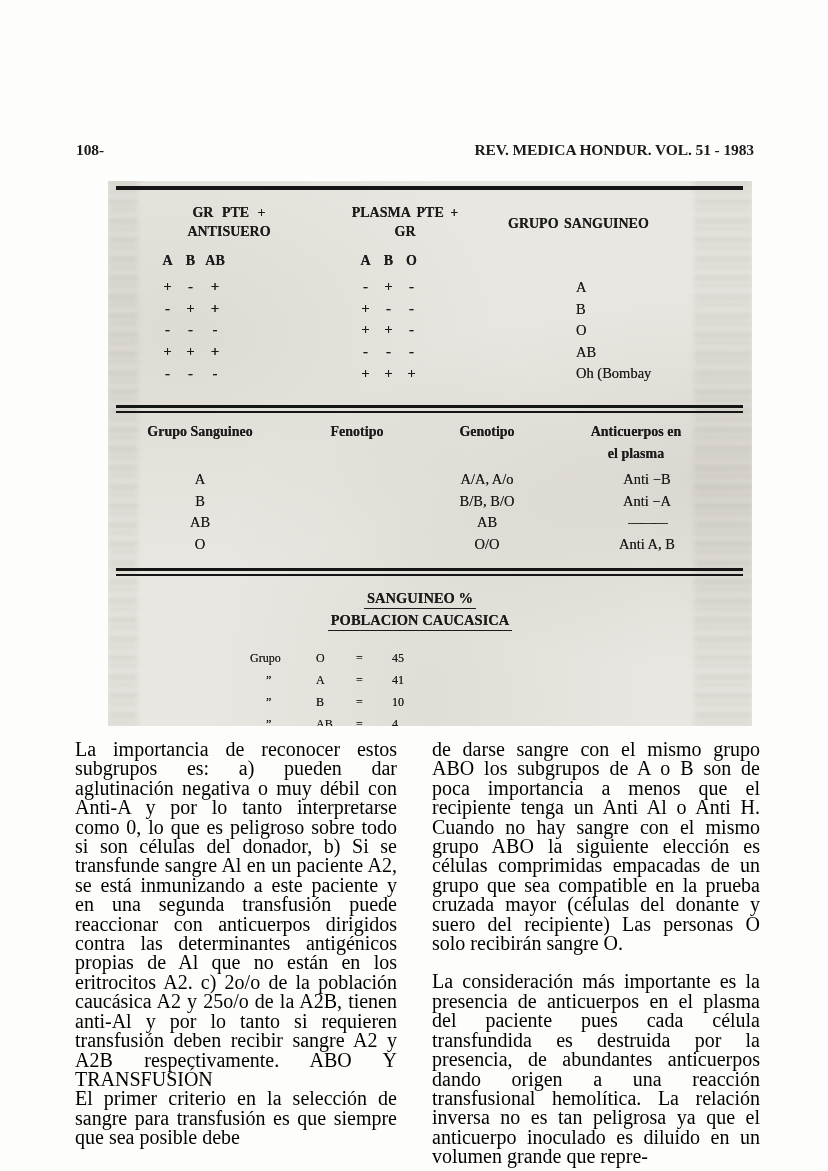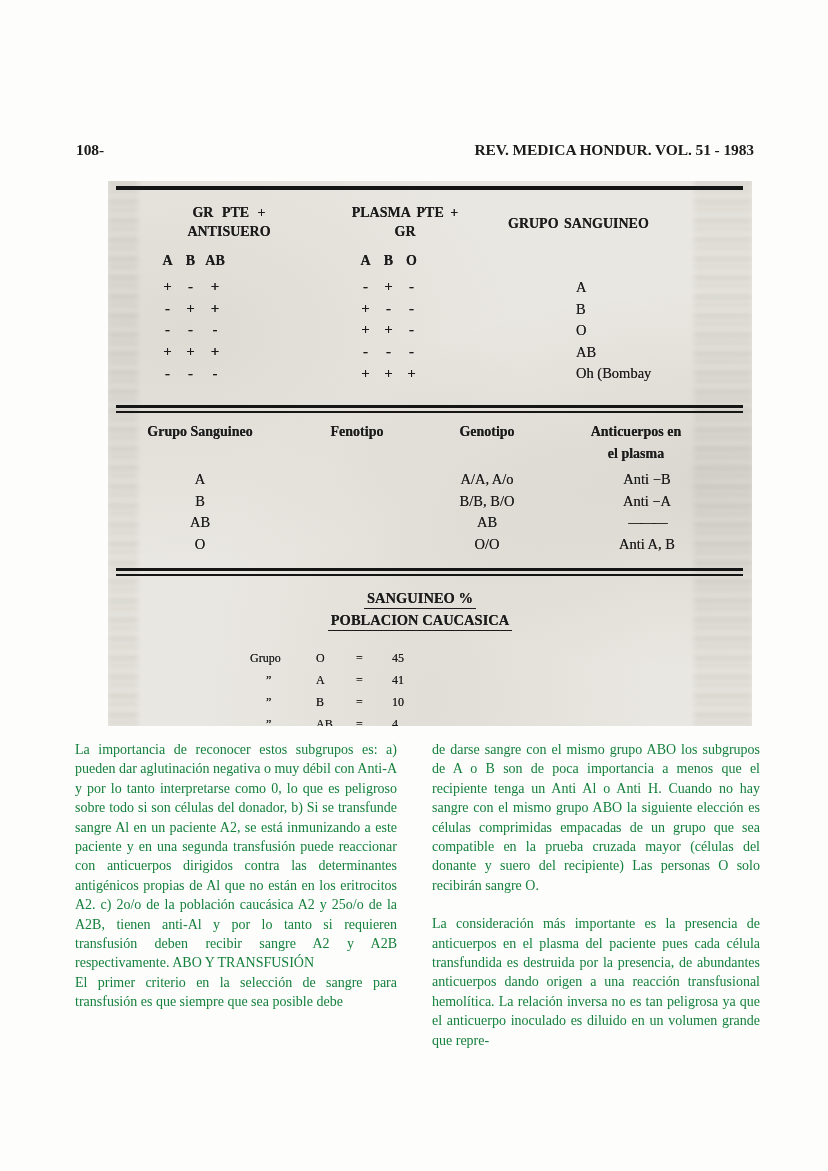--- a/index.html
+++ b/index.html
@@ -76,22 +76,22 @@
   .t3t1 { top:409px; }
   .t3t2 { top:431px; }
   .t3t span { border-bottom:1.6px solid #1b1b1b; padding:0 3px 2px 3px; }
   .t3grid { position:absolute; left:142px; top:467px; display:grid;
             grid-template-columns:66px 40px 36px 52px; grid-auto-rows:22px;
             font-size:12px; line-height:20px; }
   .t3grid span { display:block; }
   .t3-q { padding-left:16px; }
 
   
-  .bodycol { position:absolute; top:740px; font-size:14px; line-height:19.4px;
-             text-align:justify; color:#15803d; }
+  .bodycol { position:absolute; top:740px; font-size:20px; line-height:19.4px;
+             text-align:justify; color:#000000; }
   .bodycol p { margin:0; }
   .col-left { left:75px; width:322px; }
   .col-right { left:432px; width:328px; }
   .col-right p + p { margin-top:19px; }
 </style>
 </head>
 <body>
 
 <div class="page">
 

